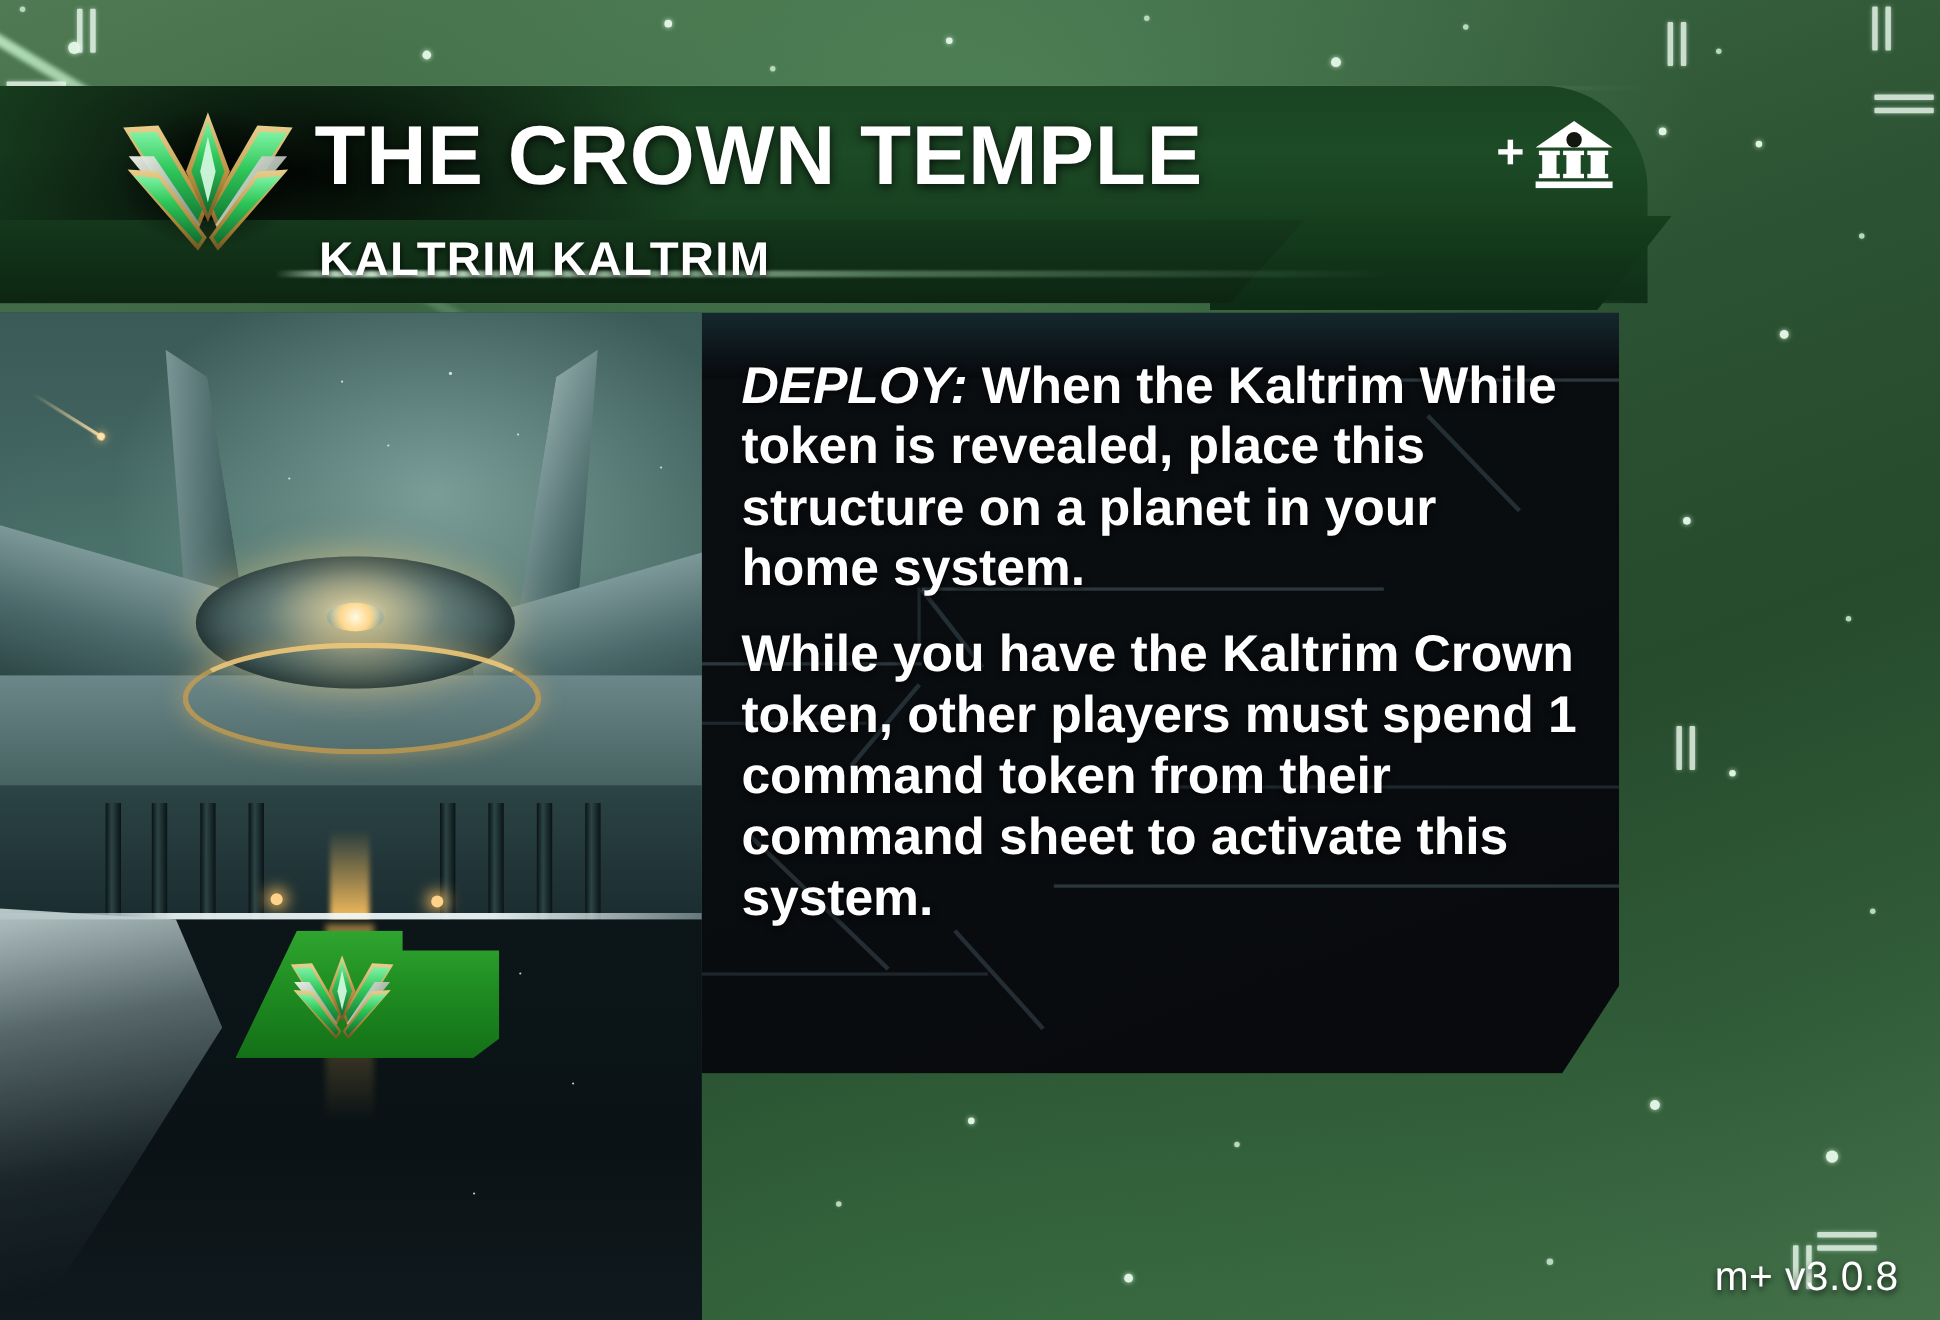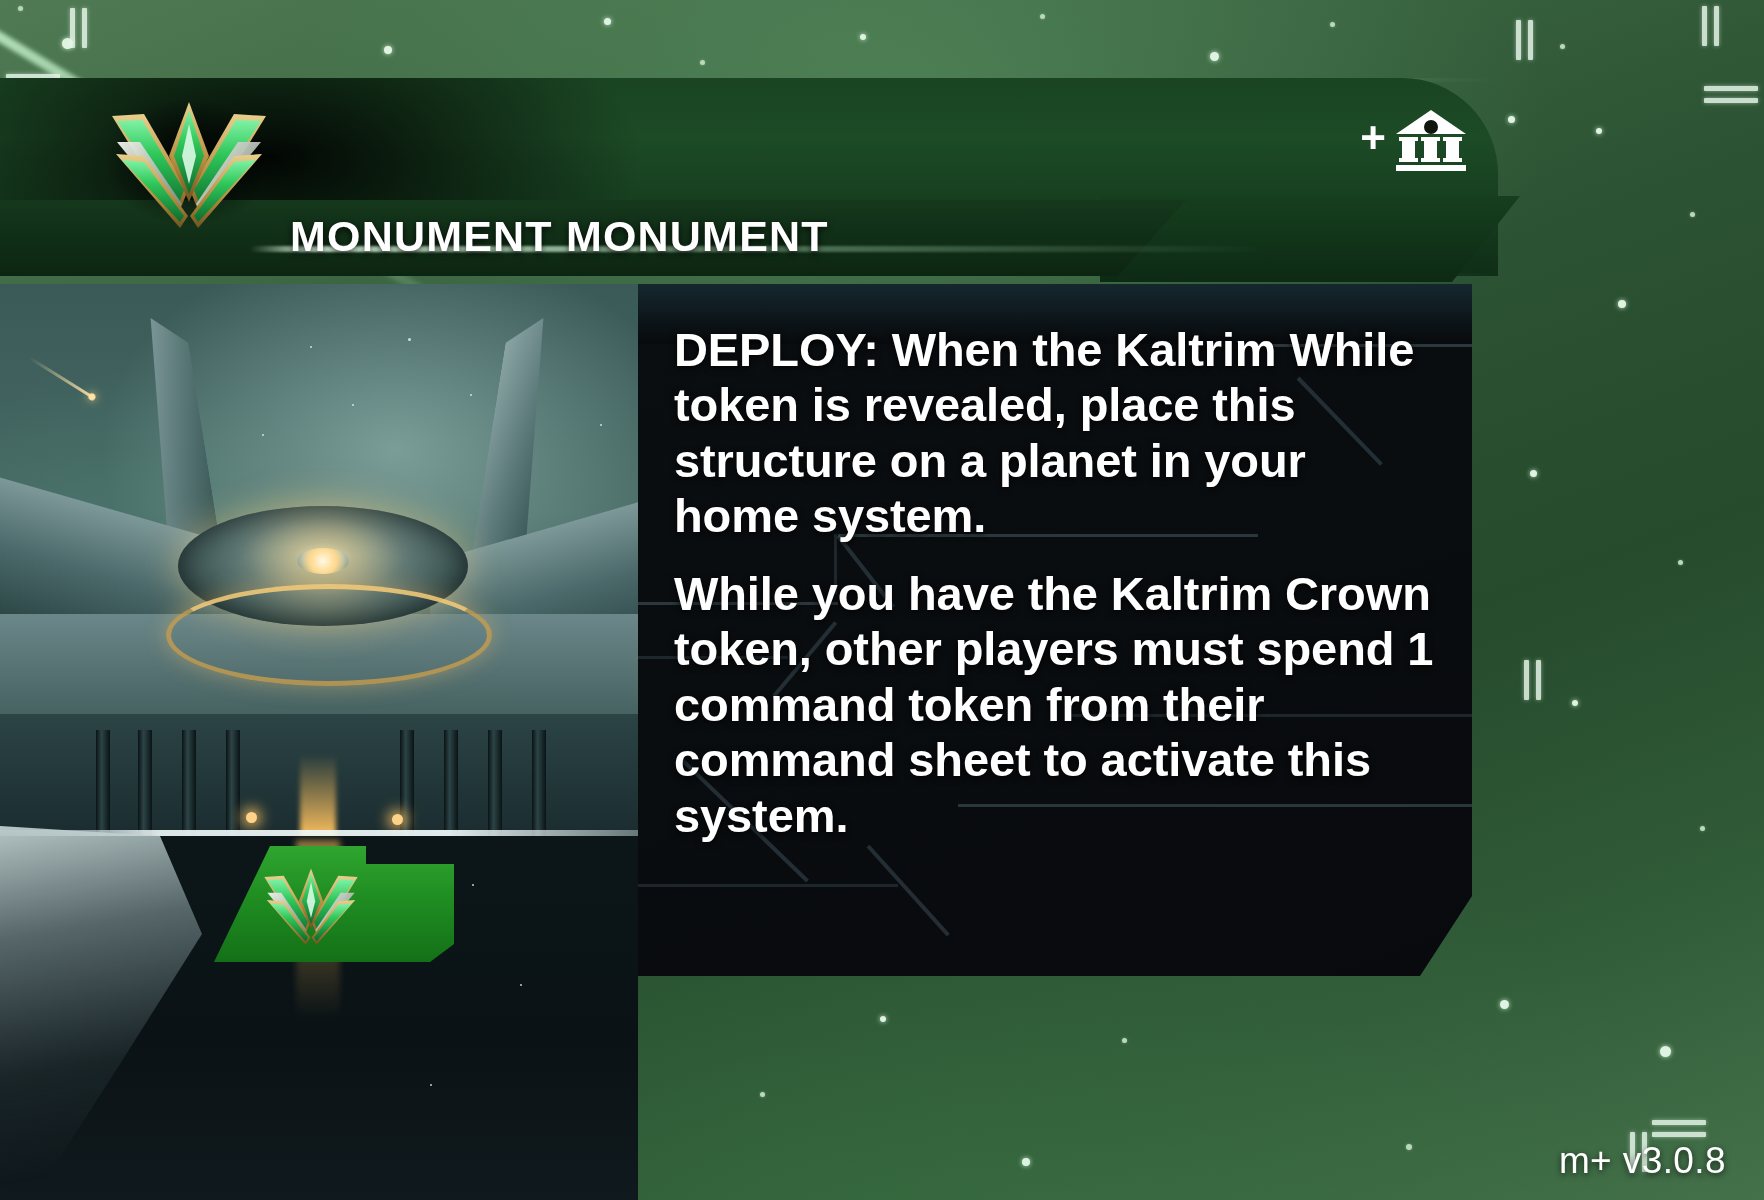--- a/index.html
+++ b/index.html
@@ -160,21 +160,21 @@
   .trace{position:absolute;background:rgba(138,176,190,.26);}
   .trace.t2{background:rgba(120,158,174,.18);}
   .traceD{position:absolute;height:4px;background:rgba(130,170,186,.22);transform-origin:left center;}
 
   #rules{
     position:absolute;left:674px;top:322px;width:760px;
     color:#fff;font-size:47px;line-height:1.18;font-weight:700;
     letter-spacing:-.1px;text-shadow:0 2px 7px rgba(0,0,0,.9);
   }
   #rules p{margin:0 0 22px 0;}
-  #rules .kw{font-weight:800;}
+  #rules .kw{font-style:italic;font-weight:800;}
 
   
   #version{
     position:absolute;right:38px;bottom:18px;color:#ffffff;font-size:37px;font-weight:400;
     letter-spacing:.4px;text-shadow:0 2px 6px rgba(0,0,0,.7);
   }
 
   
   .emblemSvg{width:100%;height:100%;display:block;}
 </style>
@@ -273,21 +273,24 @@
 
       <path d="M158 56 L130 58 L86 118 L94 130 Z" fill="url(#gold)"></path>
       <path d="M152 62 L130 64 L90 118 L94 124 Z" fill="url(#gem)"></path>
 
       <path d="M85 4 L105 58 L85 104 L65 58 Z" fill="url(#gold)"></path>
       <path d="M85 12 L100 58 L85 96 L70 58 Z" fill="url(#gem)"></path>
       <path d="M85 26 L92 58 L85 86 L78 58 Z" fill="#d7f7e2" opacity=".92"></path>
     </svg>
   </div>
 
-  <div id="subtitle">MONUMENT MONUMENT</div>
+  <div id="titleBlock">
+    <div id="title">THE CROWN TEMPLE</div>
+  </div>
+  <div id="subtitle">KALTRIM KALTRIM</div>
 
   <div id="typeIcons">
     <span id="plus">+</span>
     <span>
       <svg width="74" height="64" viewBox="0 0 74 64">
         <polygon points="37,2 72,26 2,26" fill="#ffffff"></polygon>
         <circle cx="37" cy="19" r="7" fill="#11170f"></circle>
         <rect x="8" y="30" width="13" height="22" fill="#ffffff"></rect>
         <rect x="30" y="30" width="13" height="22" fill="#ffffff"></rect>
         <rect x="52" y="30" width="13" height="22" fill="#ffffff"></rect>

